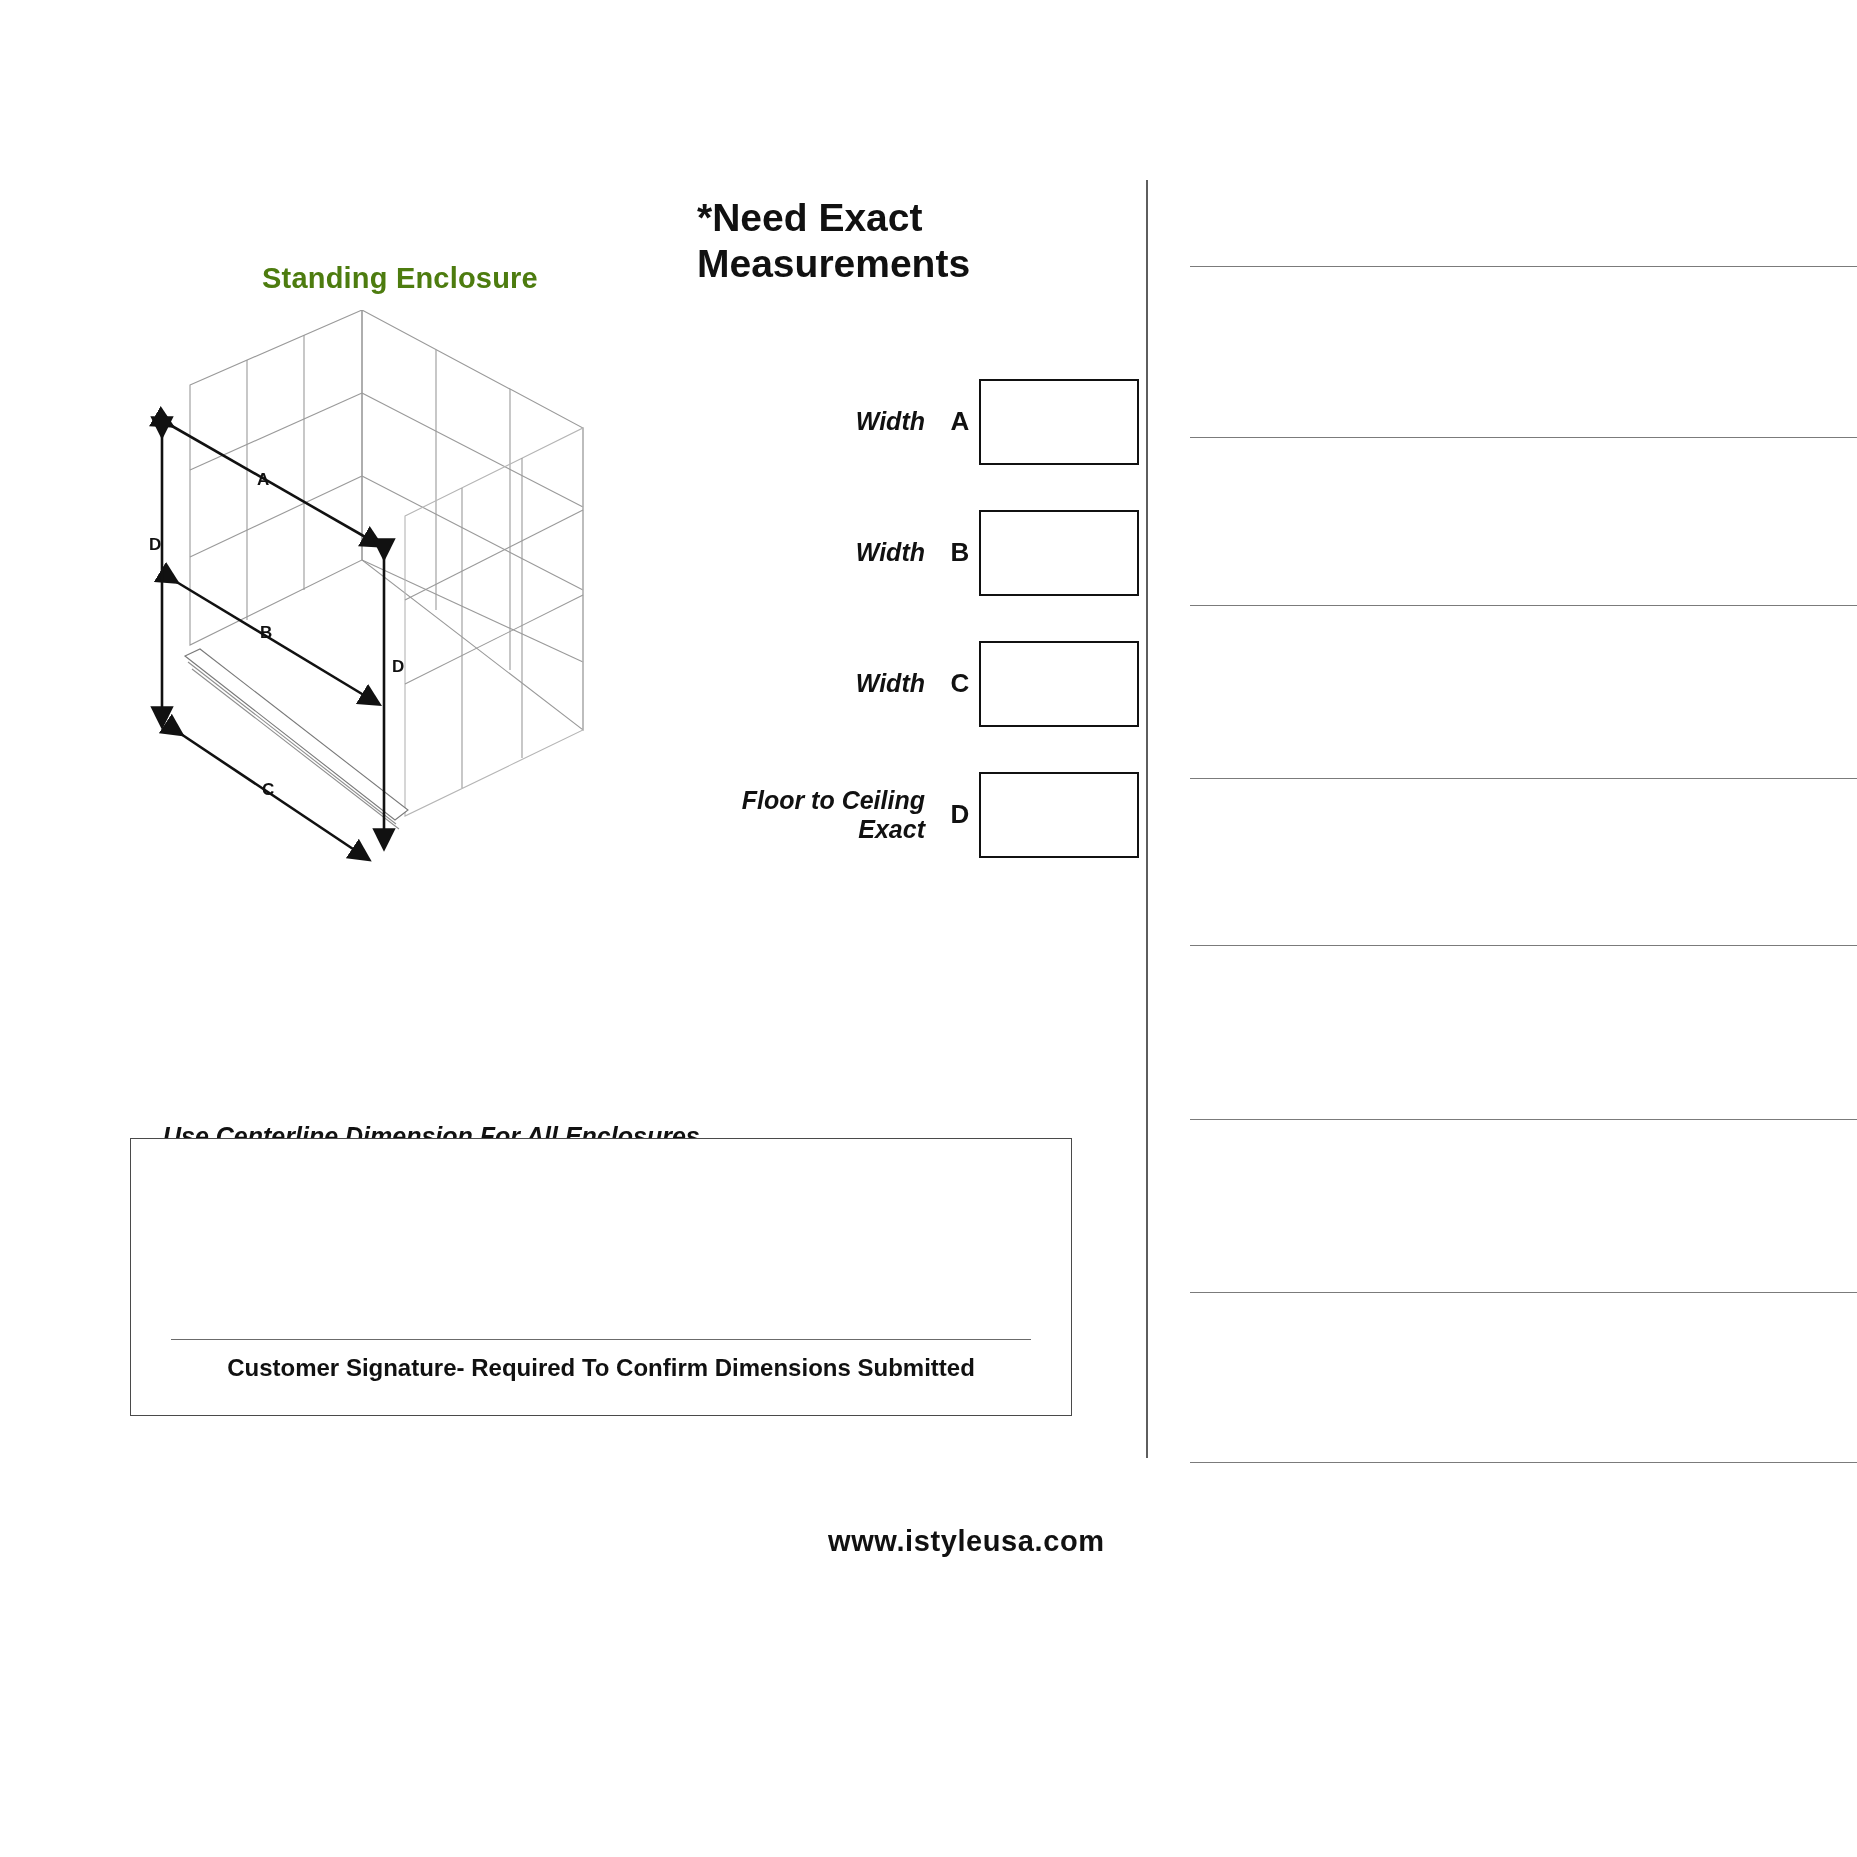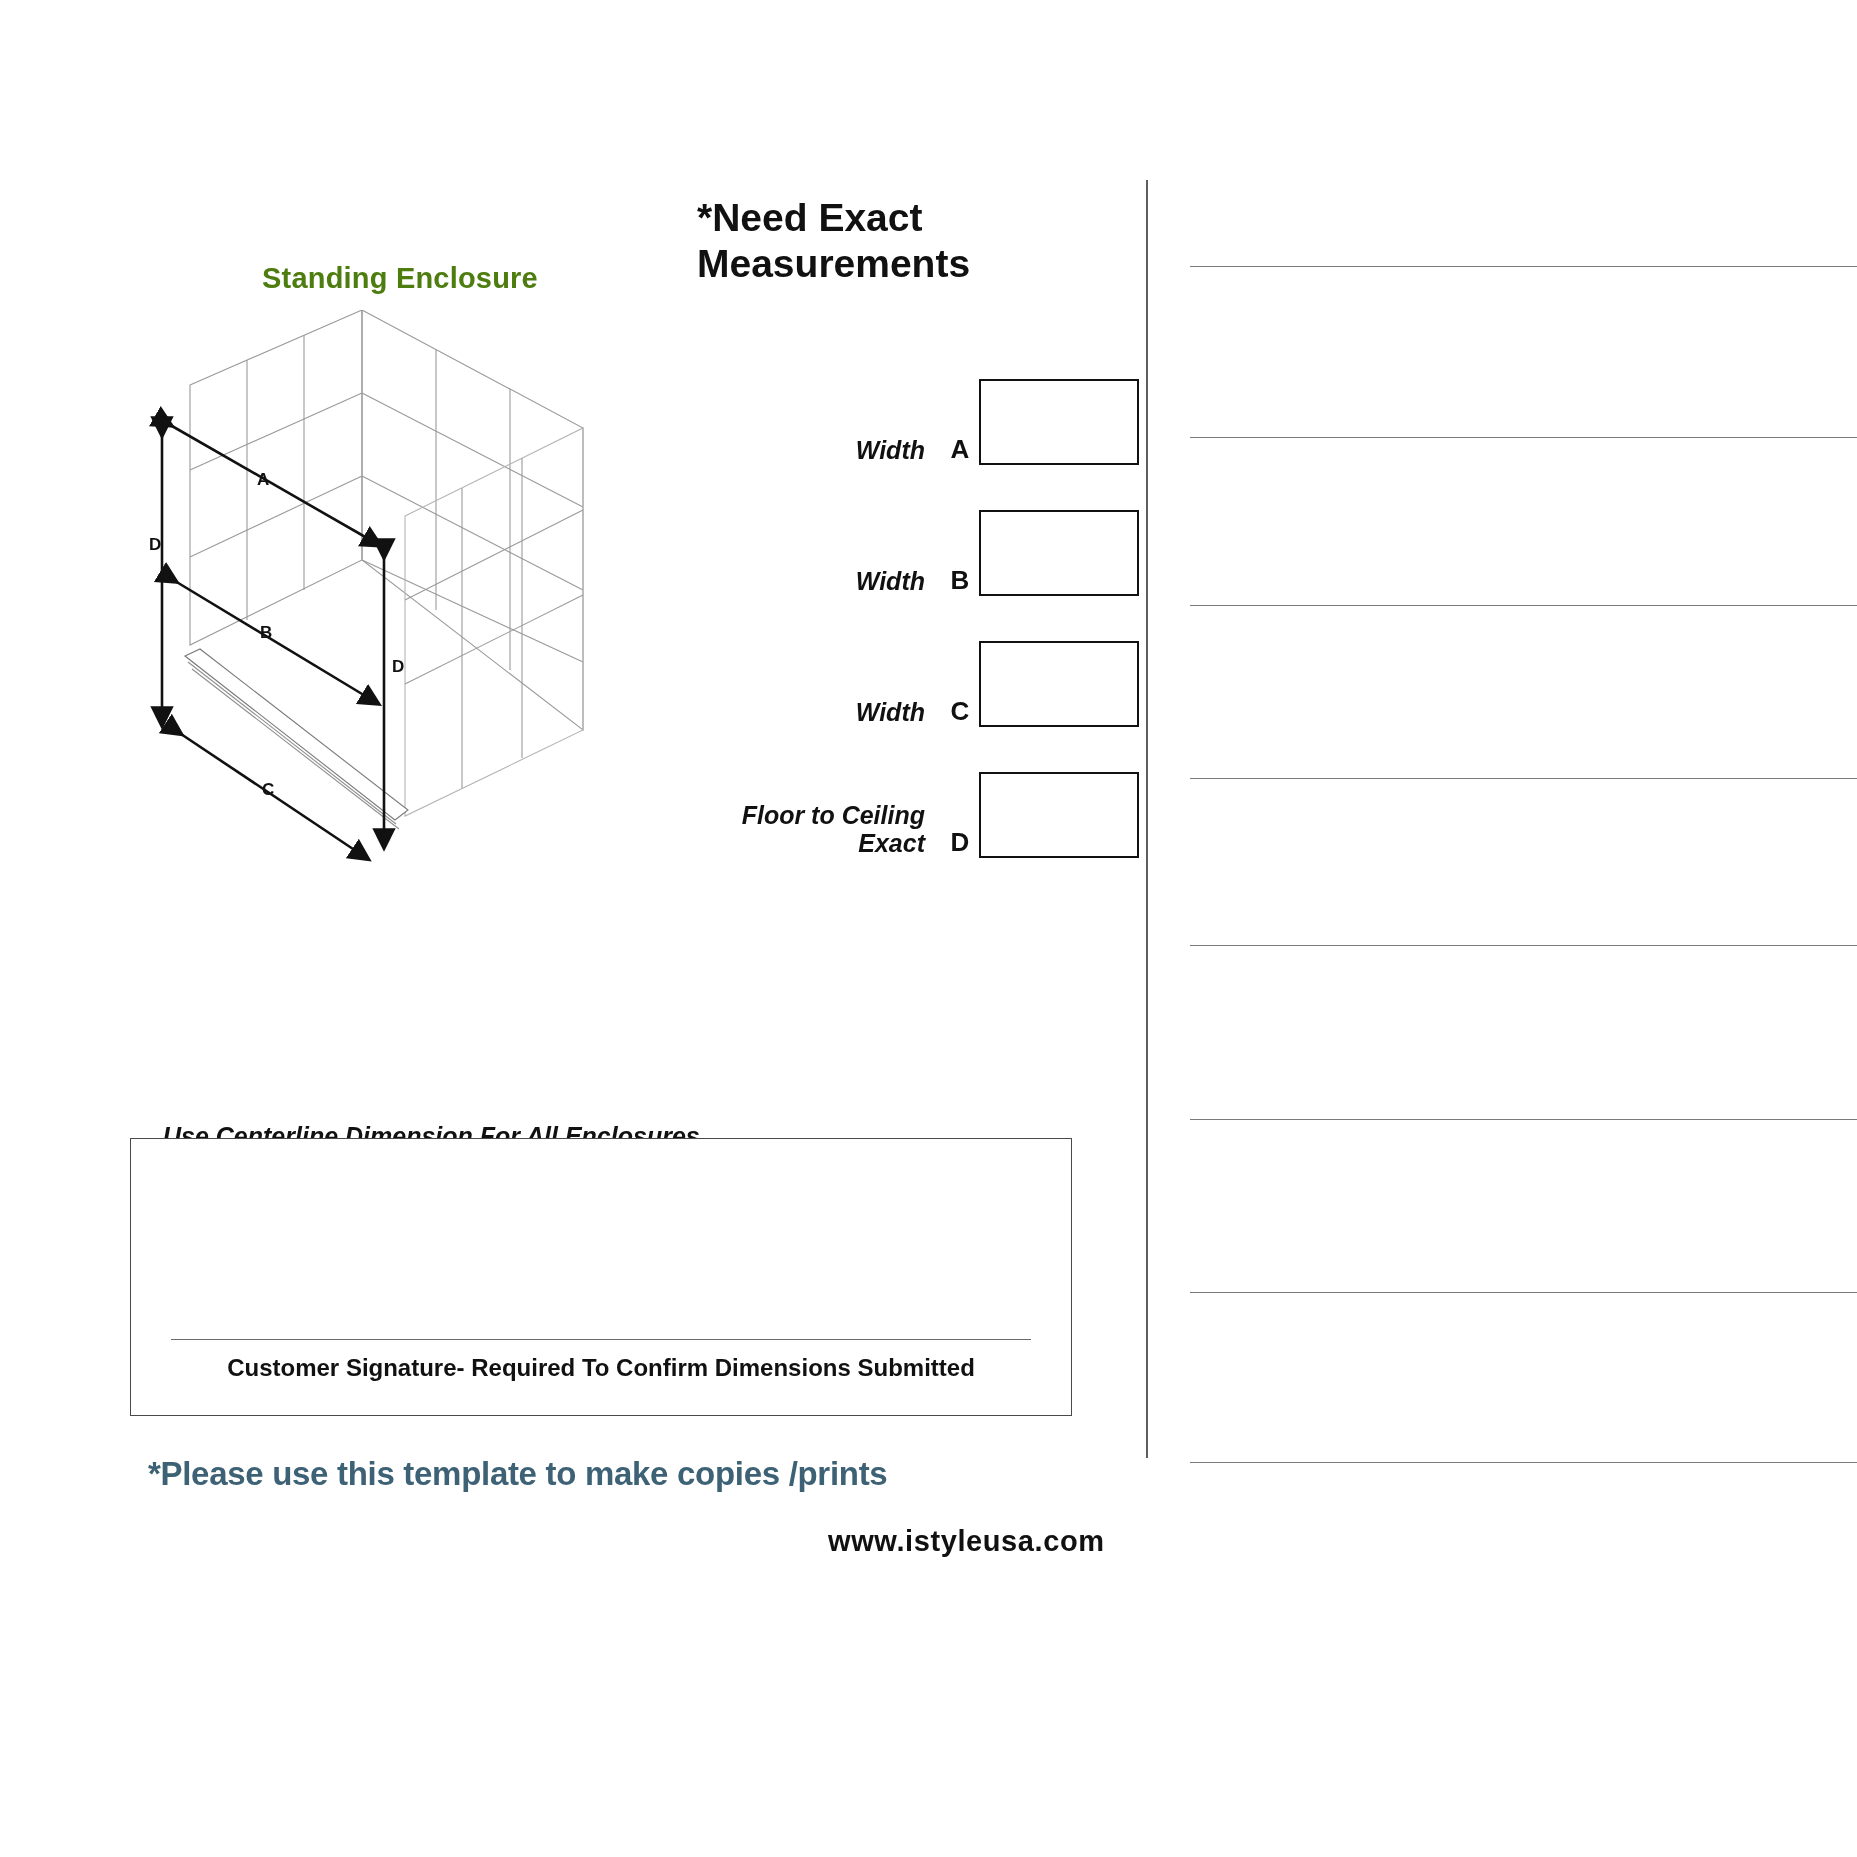--- a/index.html
+++ b/index.html
@@ -56,21 +56,21 @@
 
   
   .meas-list {
     position: absolute;
     left: 730px;
     top: 378px;
     width: 470px;
   }
   .meas-row {
     display: flex;
-    align-items: flex-end;
+    align-items: center;
     height: 87px;
     margin-bottom: 44px;
   }
   .meas-label {
     width: 195px;
     text-align: right;
     padding-right: 16px;
     font-size: 25px;
     font-style: italic;
     font-weight: bold;
@@ -261,21 +261,20 @@
 
   </div>
 
   <div class="centerline-note">Use Centerline Dimension For All Enclosures</div>
 
   <div class="sig-box">
     <div class="sig-line"></div>
     <div class="sig-caption">Customer Signature- Required To Confirm Dimensions Submitted</div>
   </div>
 
-  <div class="footnote">*Please use this template to make copies /prints</div>
   <div class="website">www.istyleusa.com</div>
 
   <div class="divider"></div>
 
   <div class="rules">
     <div class="rule" style="top:266px"></div>
     <div class="rule" style="top:437px"></div>
     <div class="rule" style="top:605px"></div>
     <div class="rule" style="top:778px"></div>
     <div class="rule" style="top:945px"></div>

